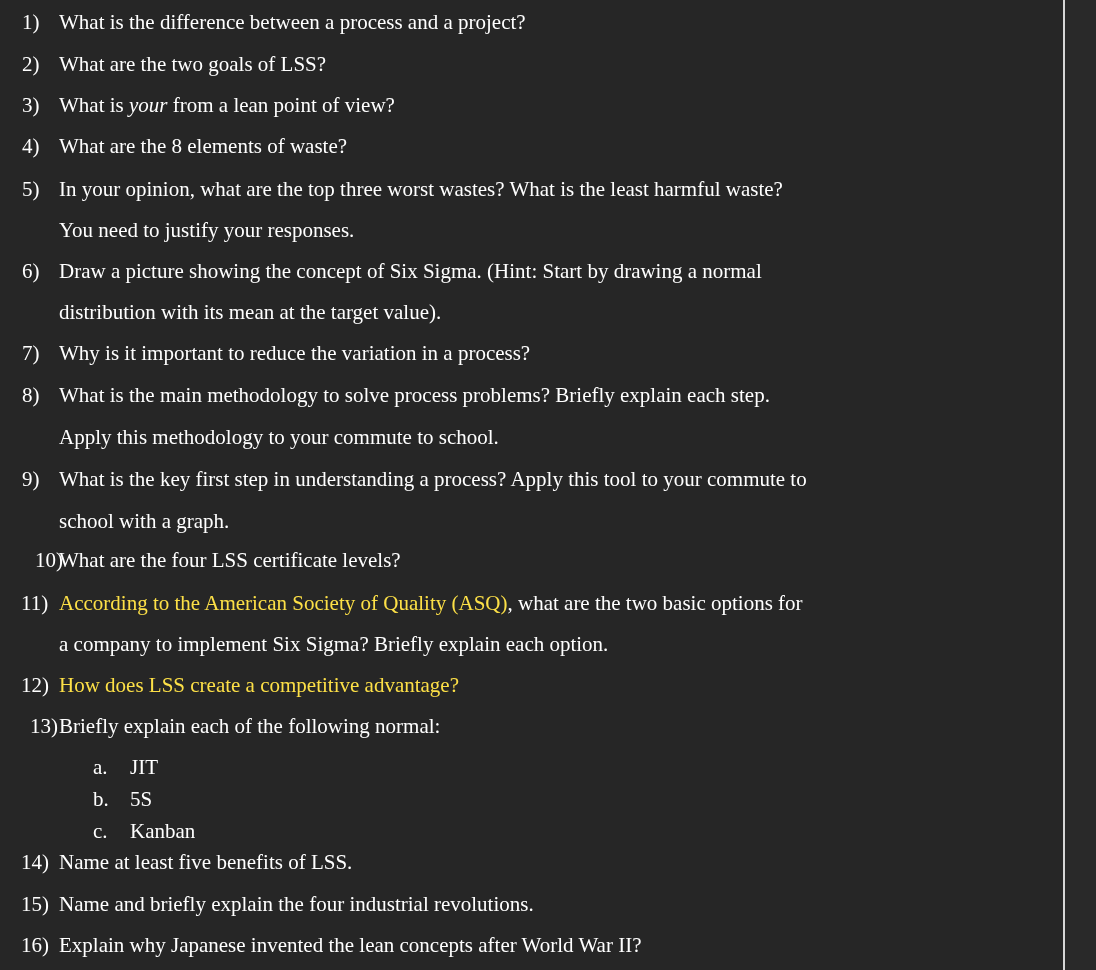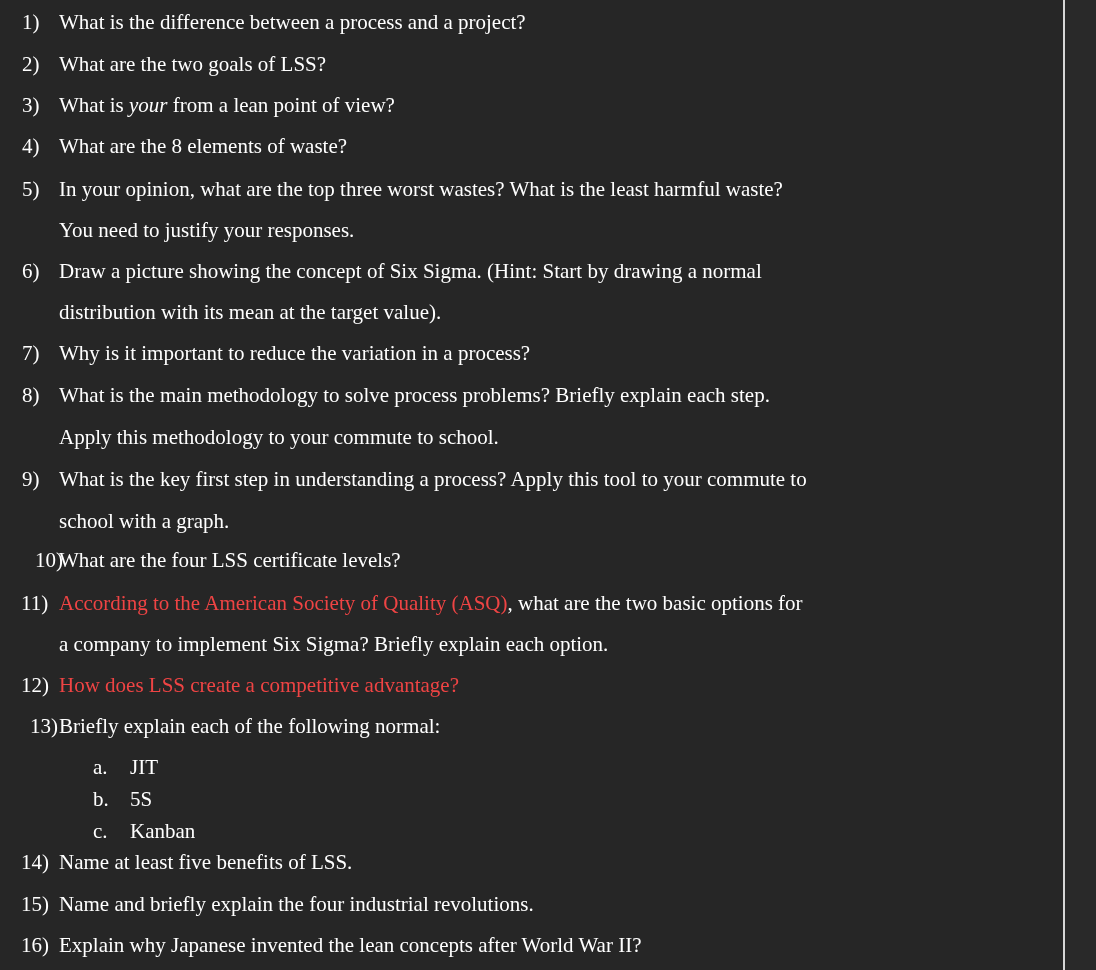--- a/index.html
+++ b/index.html
@@ -48,21 +48,21 @@
     .num {
       position: absolute;
       left: 22px;
       display: inline-block;
     }
     .txt {
       position: absolute;
       left: 59px;
       display: inline-block;
     }
-    .grey { color: #ef4444; }
+    .grey { color: #fde047; }
     .sub-letter {
       position: absolute;
       left: 93px;
     }
     .sub-txt {
       position: absolute;
       left: 130px;
       text-align: center;
     }
   </style>

